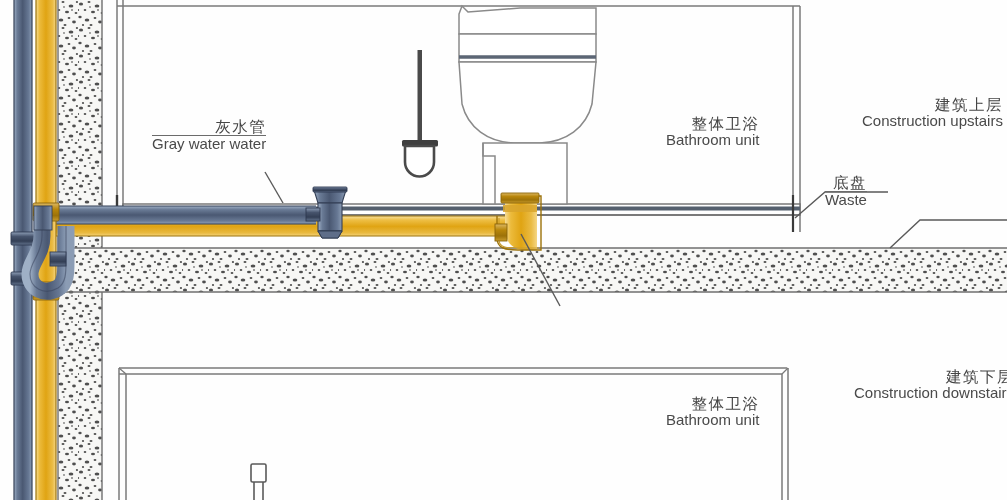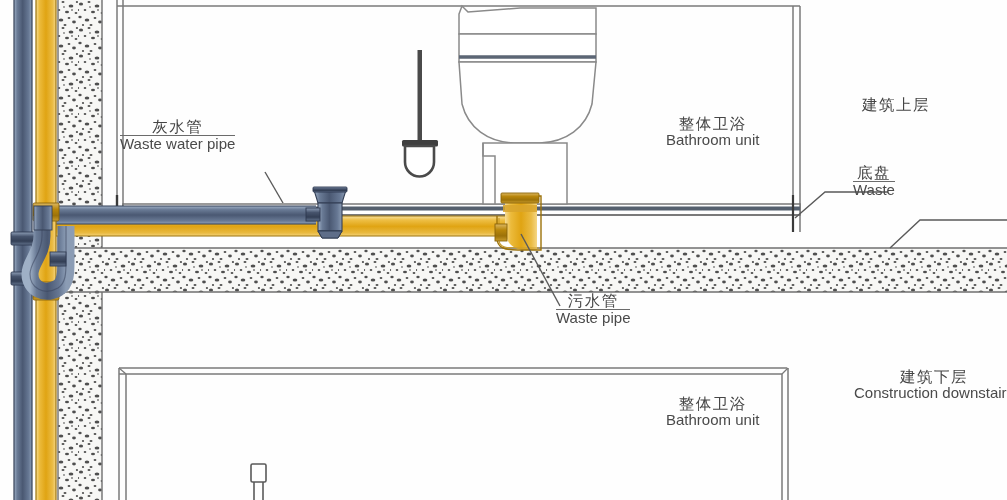--- a/index.html
+++ b/index.html
@@ -2,21 +2,21 @@
 <html><head>
 <meta charset="utf-8">
 <style>
   html,body{margin:0;padding:0;background:#fff;}
   body{width:1007px;height:500px;overflow:hidden;
        font-family:"Liberation Sans","DejaVu Sans",sans-serif;}
   #stage{position:relative;width:1007px;height:500px;background:#fefefe;}
   svg#diagram{position:absolute;left:0;top:0;width:1007px;height:500px;}
   .lbl{position:absolute;text-align:center;color:#4a4a4a;line-height:1.12;
        white-space:nowrap;pointer-events:none;}
-  .lbl .cn{font-size:15.5px;letter-spacing:1.5px;color:#454545;display:block;}
+  .lbl .cn{font-size:15.5px;letter-spacing:1.5px;color:#454545;display:block;text-align:right;}
   .lbl .en{font-size:15px;color:#4a4a4a;display:block;}
   .lbl.under .en{border-top:1.3px solid #6b6b6b;padding-top:0px;}
   .plain .cn{display:block;}
 </style>
 </head>
 <body>
 
 <div id="stage">
 
   <svg id="diagram" viewBox="0 0 1007 500">
@@ -237,48 +237,45 @@
         <path d="M521,234 L560,306"></path>
 
         <path d="M795,218 L825,192 L888,192"></path>
 
         <path d="M890,248 L920,220 L1007,220"></path>
       </g>
 
     </g>
   </svg>
 
-  <div class="lbl under" style="left:120px; top:118px;">
+  <div class="lbl under" style="left:152px; top:118px;">
     <span class="cn">灰水管</span>
-    <span class="en">Waste water pipe</span>
-  </div>
-
-  <div class="lbl under" style="left:556px; top:292px;">
-    <span class="cn">污水管</span>
-    <span class="en">Waste pipe</span>
-  </div>
+    <span class="en">Gray water water</span>
+  </div>
+
 
   <div class="lbl plain" style="left:666px; top:115px;">
     <span class="cn">整体卫浴</span>
     <span class="en">Bathroom unit</span>
   </div>
 
   <div class="lbl plain" style="left:666px; top:395px;">
     <span class="cn">整体卫浴</span>
     <span class="en">Bathroom unit</span>
   </div>
 
   <div class="lbl plain" style="left:862px; top:96px;">
     <span class="cn">建筑上层</span>
+    <span class="en">Construction upstairs</span>
   </div>
 
   <div class="lbl plain" style="left:854px; top:368px;">
     <span class="cn">建筑下层</span>
     <span class="en">Construction downstairs</span>
   </div>
 
-  <div class="lbl under" style="left:825px; top:164px;margin-left:28px;">
+  <div class="lbl under" style="left:825px; top:174px;">
     <span class="cn">底盘</span>
     <span class="en">Waste</span>
   </div>
 
 
 </div>
 
 </body></html>

